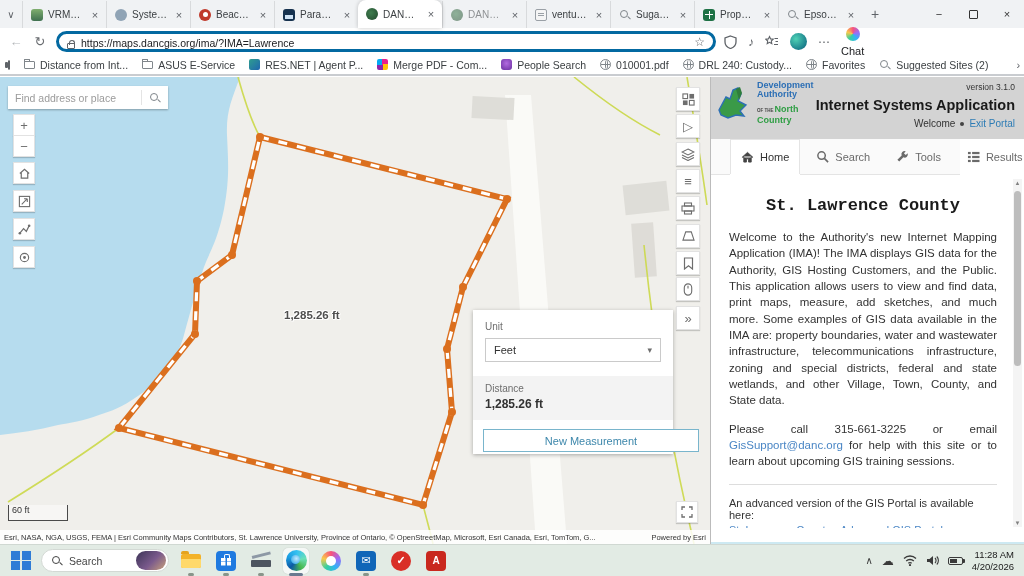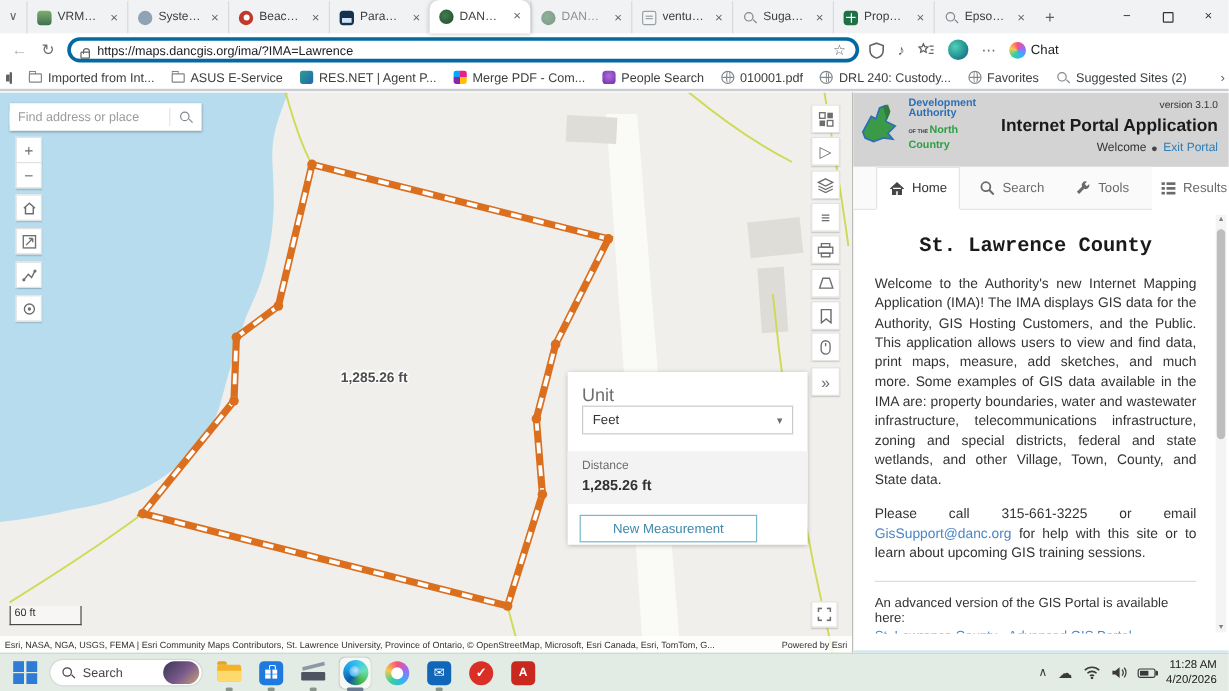--- a/index.html
+++ b/index.html
@@ -42,21 +42,21 @@
   .nav-glyph { color:#6b6e72; font-size:13px; width:16px; text-align:center; cursor:pointer;}
   .nav-glyph.disabled{ color:#b5b8bb; }
   .urlpill { flex:1; max-width:660px; height:21px; border:3px solid #0369a1; border-radius:11px; display:flex; align-items:flex-end; padding:0 8px; gap:6px; background:#fff; }
   .lock{width:8px;height:6px;border:1.2px solid #5f6368;border-radius:1px;position:relative;margin-top:3px;flex:none;}
   .lock::before{content:'';position:absolute;top:-4px;left:1px;width:4px;height:4px;border:1.2px solid #5f6368;border-bottom:none;border-radius:3px 3px 0 0;}
   .urltext { font-size:10.5px; color:#202124; flex:1; white-space:nowrap; overflow:hidden; }
   .pill-star { color:#5f6368; font-size:12px; cursor:pointer; }
   .abar-icons { display:flex; align-items:center; gap:11px; }
   .abar-ic { color:#5f6368; font-size:12px; cursor:pointer; line-height:1;}
   .avatar { width:17px; height:17px; border-radius:50%; background:radial-gradient(circle at 35% 35%, #4fd1b5, #1a7f8c 70%, #13536b); cursor:pointer;}
-  .chatbtn { display:flex; align-items:center; gap:4px; font-size:11px; color:#202124; cursor:pointer; padding-right:4px;}
+  .chatbtn { display:flex; align-items:center; gap:4px; font-size:11px; color:#202124; cursor:pointer; padding-right:4px;flex-direction:column;}
   .chatlogo { width:14px;height:14px;border-radius:50%;background:conic-gradient(#f8527b,#9a6cf8,#31b3f6,#35d0a0,#f8c84a,#f8527b);}
 
   
   .bookmarksbar { position:absolute; top:55px; left:0; width:1024px; height:21px; background:#fff; border-bottom:2px solid #c9ccd0; display:flex; align-items:center; padding:0 8px; gap:14px; font-size:10.5px; color:#3c4043; }
   .bm { display:flex; align-items:center; gap:5px; cursor:pointer; white-space:nowrap; }
   .bm-folder{width:11px;height:8px;background:#fff;border:1.2px solid #80868b;border-radius:1px;position:relative;flex:none;}
   .bm-folder::before{content:'';position:absolute;top:-3px;left:-1px;width:4px;height:2px;border:1.2px solid #80868b;border-bottom:none;border-radius:1px 1px 0 0;}
   .bm-globe{width:11px;height:11px;border:1.2px solid #80868b;border-radius:50%;position:relative;flex:none;}
   .bm-globe::before{content:'';position:absolute;left:0;top:4px;width:9px;height:1px;background:#80868b;}
   .bm-globe::after{content:'';position:absolute;left:3.6px;top:0;width:1.5px;height:9px;border-radius:50%;border-left:1px solid #80868b;border-right:1px solid #80868b;}
@@ -84,28 +84,28 @@
   .mapbtn svg { display:block; }
   .rtb { left:676px; width:24px; height:24px; }
   .fsbtn { left:676px; top:424px; }
   .scalebar { position:absolute; left:8px; top:428px; width:60px; height:16px; border:1px solid #4a4a4a; border-top:none; background:transparent; font-size:9px; color:#323232; padding-left:3px; background:rgba(255,255,255,.45);}
   .attribution { position:absolute; left:0; bottom:0; width:710px; height:14px; background:rgba(255,255,255,.85); display:flex; align-items:center; font-size:7.5px; color:#323232; padding:0 4px; gap:6px; }
   .attr-text { flex:1; white-space:nowrap; overflow:hidden; }
   .attr-powered { white-space:nowrap; }
 
   
   .mpanel { position:absolute; left:473px; top:233px; width:200px; height:144px; background:#fff; box-shadow:0 1px 4px rgba(0,0,0,.3); font-size:11px; color:#323232; }
-  .mpanel .unit-label { position:absolute; left:12px; top:11px; font-size:15px; color:#6e6e6e; }
+  .mpanel .unit-label { position:absolute; left:12px; top:11px; font-size:10px; color:#6e6e6e; }
   .mpanel .unit-select { position:absolute; left:12px; top:28px; width:176px; height:24px; border:1px solid #cacaca; display:flex; align-items:center; padding:0 8px; cursor:pointer; background:#fff;}
   .unit-select .val { flex:1; }
   .unit-select .car { color:#6e6e6e; font-size:9px; }
   .mpanel .dist-section { position:absolute; left:0; top:66px; width:200px; height:44px; background:#f3f3f3; padding:7px 12px; }
   .dist-label { font-size:10px; color:#6e6e6e; }
   .dist-value { font-size:12px; font-weight:bold; margin-top:3px; }
-  .newmeas { position:absolute; left:10px; top:119px; width:148px; height:23px; background:#fff; border:1px solid #79b5cc; color:#3d87ab; font-size:11px; display:flex; align-items:center; justify-content:center; cursor:pointer; }
+  .newmeas { position:absolute; left:10px; top:119px; width:216px; height:23px; background:#fff; border:1px solid #79b5cc; color:#3d87ab; font-size:11px; display:flex; align-items:center; justify-content:center; cursor:pointer; }
 
   
   .panel { position:absolute; left:710px; top:77px; width:314px; height:467px; background:#fff; border-left:1px solid #bbb; overflow:hidden; }
   .p-header { position:absolute; left:0; top:0; width:314px; height:62px; background:#d3d3d3; }
   .logo { position:absolute; left:5px; top:4px; display:flex; align-items:flex-end; gap:3px; }
   .logo-text { line-height:1.02; }
   .logo-text .l1 { font-size:9px; font-weight:bold; color:#2c6fb5; }
   .logo-text .l2 { font-size:9px; font-weight:bold; color:#2c6fb5; }
   .logo-text .l3 { font-size:9px; font-weight:bold; color:#2f9e44; }
   .logo-text .ofthe { font-size:4.5px; color:#444; font-weight:bold; margin-right:1px;}
@@ -257,21 +257,21 @@
         <span class="chatlogo"></span>
         <span>Chat</span>
       </div>
     </div>
   </div>
 
   <div class="bookmarksbar">
     <span class="bm-side"></span>
     <div class="bm">
         <span class="bm-folder"></span>
-        <span>Imported from Int...</span>
+        <span>Distance from Int...</span>
       </div>
     <div class="bm">
         <span class="bm-folder"></span>
         <span>ASUS E-Service</span>
       </div>
     <div class="bm">
         <span class="bm-resnet"></span>
         <span>RES.NET | Agent P...</span>
       </div>
     <div class="bm">
@@ -451,21 +451,21 @@
             <path d="M20,4 L24,2 L26,8 L23,15 Z" fill="#2f7d3c"></path>
           </svg>
         <div class="logo-text">
           <div class="l1">Development</div>
           <div class="l2">Authority</div>
           <div><span class="ofthe">OF THE</span><span class="l3">North</span></div>
           <div class="l3">Country</div>
         </div>
       </div>
       <div class="p-version">version 3.1.0</div>
-      <div class="p-title">Internet Portal Application</div>
+      <div class="p-title">Internet Systems Application</div>
       <div class="p-welcome">
         <span>Welcome</span>
         <span class="dot"></span>
         <span class="exit">Exit Portal</span>
       </div>
     </div>
 
     <nav class="p-nav">
       <div class="p-navitem active">
         <svg width="13" height="12" viewBox="0 0 14 13">

